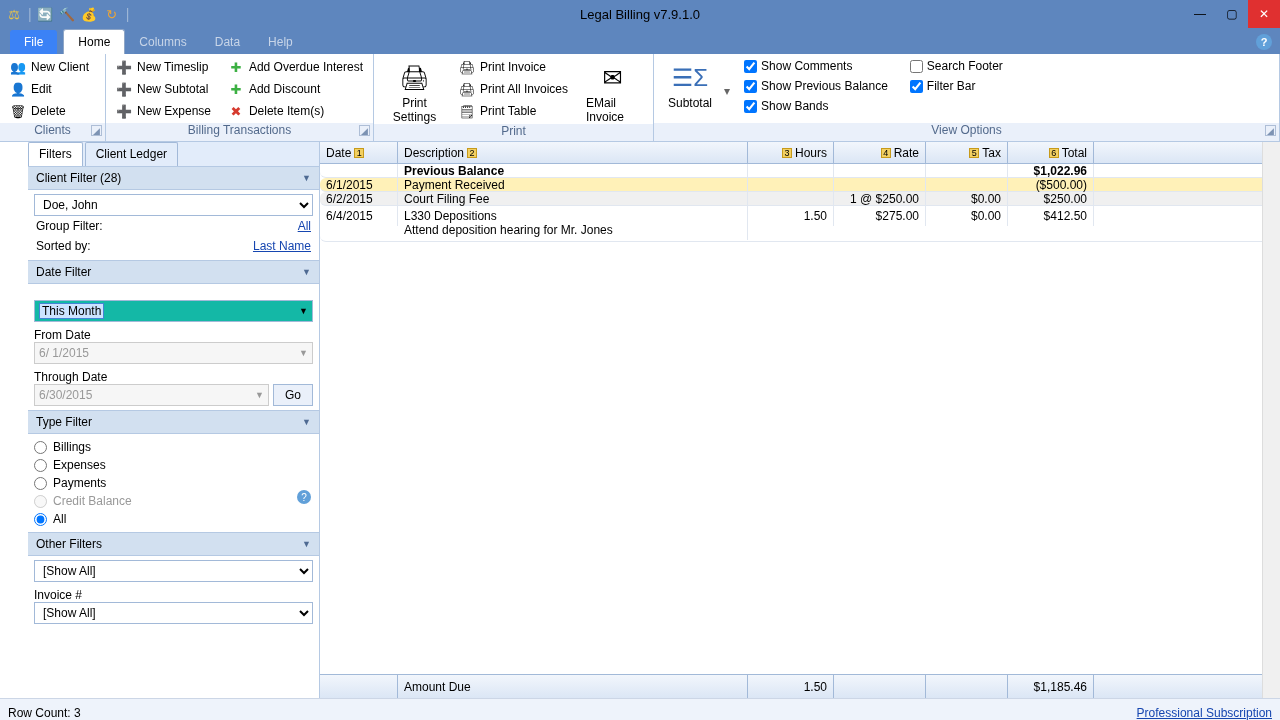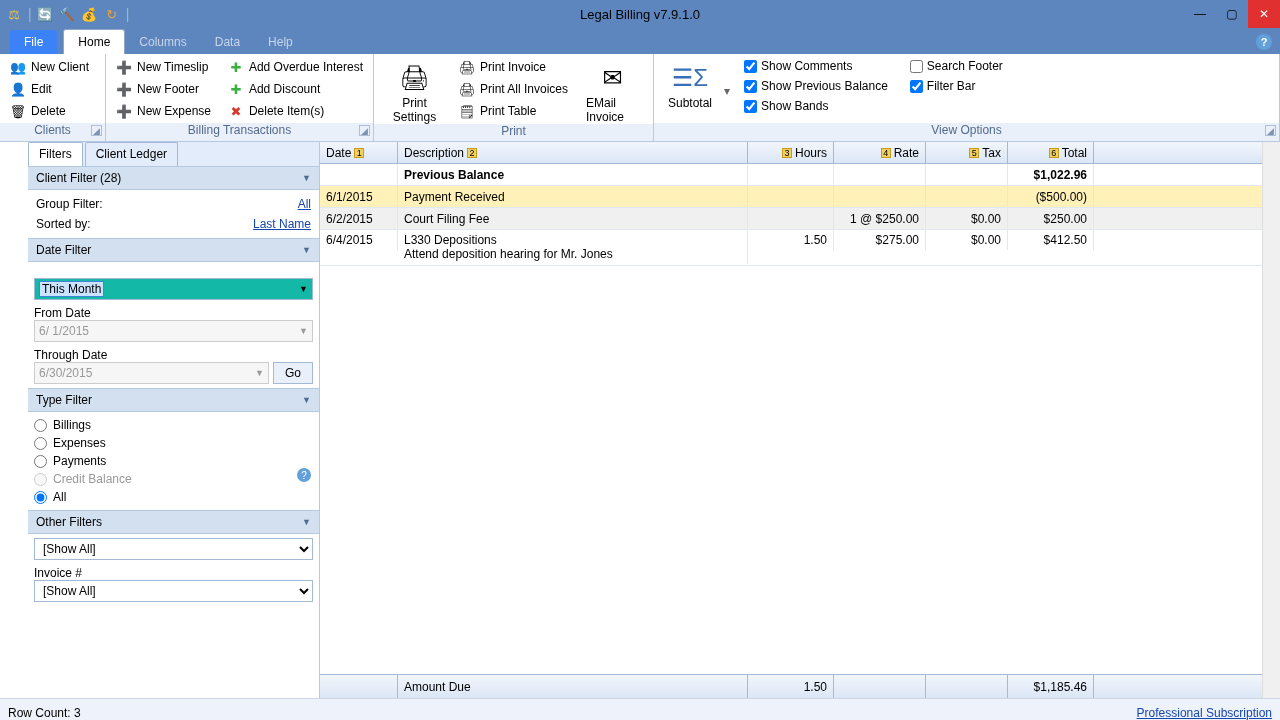--- a/index.html
+++ b/index.html
@@ -48,21 +48,21 @@
 .go-btn { width: 40px; height: 22px; border: 1px solid #a2b9d8; background: #eaf0fa; cursor: pointer; }
 .radio-row { display: flex; align-items: center; gap: 6px; padding: 2px 0; }
 .radio-row.disabled { color: #999; }
 .mainpanel { flex: 1; display: flex; flex-direction: column; background: #fff; position: relative; }
 .grid-hdr { height: 22px; background: linear-gradient(#f2f6fc, #dbe6f5); border-bottom: 1px solid #a2b9d8; display: flex; }
 .gh-cell { border-right: 1px solid #a2b9d8; padding: 3px 6px; display: flex; align-items: center; position: relative; }
 .gh-num { display:inline-block; background: #f2d062; border: 1px solid #c79a1a; color: #000; font-size: 9px; width: 10px; height: 10px; line-height: 9px; text-align:center; margin-left: 3px; }
 .gh-right { justify-content: flex-end; }
 .gh-right .gh-num { margin-right: 3px; margin-left: 0; order: -1; }
 .grid-body { flex: 1; overflow: auto; }
-.gr-row { height: 22px; display: flex; border-bottom: 1px solid #e1e7f0; }
+.gr-row { height: 14px; display: flex; border-bottom: 1px solid #e1e7f0; border-radius: 6px; }
 .gr-multi { min-height: 36px; }
 .gr-cell { border-right: 1px solid #e1e7f0; padding: 3px 6px; display: flex; align-items: center; }
 .gr-right { justify-content: flex-end; }
 .row-balance { background: #fff; font-weight: bold; }
 .row-payment { background: #fff1b8; }
 .row-alt { background: #f0f0f0; }
 .grid-footer { height: 24px; background: linear-gradient(#f2f6fc, #dbe6f5); border-top: 1px solid #a2b9d8; display: flex; }
 .gf-cell { border-right: 1px solid #a2b9d8; padding: 3px 6px; display: flex; align-items: center; font-weight: normal; }
 .scrollbar { width: 18px; background: #f0f0f0; border-left: 1px solid #ddd; }
 .statusbar { height: 28px; background: #eef3fb; border-top: 1px solid #ccd6e6; display: flex; align-items: center; justify-content: space-between; padding: 0 8px; }
@@ -129,21 +129,21 @@
 
   <div class="ribbon-group" style="width:268px;">
     <div class="rg-body">
       <div class="rb-col" style="width:115px;">
         <div class="rb-item">
             <span class="rb-ico" style="color:#3cb043;">➕</span>
             <span>New Timeslip</span>
           </div>
         <div class="rb-item">
             <span class="rb-ico" style="color:#3cb043;">➕</span>
-            <span>New Footer</span>
+            <span>New Subtotal</span>
           </div>
         <div class="rb-item">
             <span class="rb-ico" style="color:#3cb043;">➕</span>
             <span>New Expense</span>
           </div>
       </div>
       <div class="rb-col">
         <div class="rb-item">
             <span class="rb-ico" style="color:#3cb043;">✚</span>
             <span>Add Overdue Interest</span>
@@ -230,20 +230,21 @@
   <div class="sidepanel">
     <div class="side-tabs">
       <div class="side-tab active">Filters</div>
       <div class="side-tab inactive">Client Ledger</div>
     </div>
     <div class="sect-hdr">
         <span>Client Filter (28)</span>
         <span class="arrow">▼</span>
       </div>
     <div class="side-body">
+      <select class="sel"><option>Doe, John</option></select>
       <div class="row-lbl">
           <span>Group Filter:</span>
           <span class="link">All</span>
         </div>
       <div class="row-lbl">
           <span>Sorted by:</span>
           <span class="link">Last Name</span>
         </div>
     </div>
     <div class="sect-hdr">

